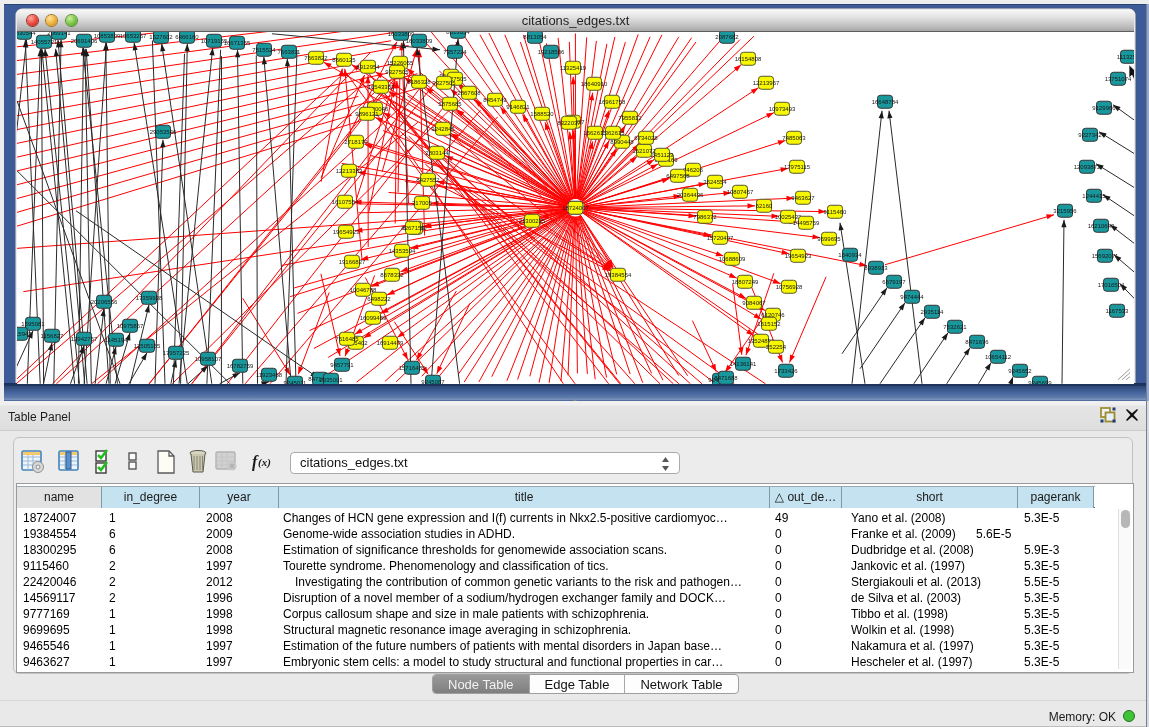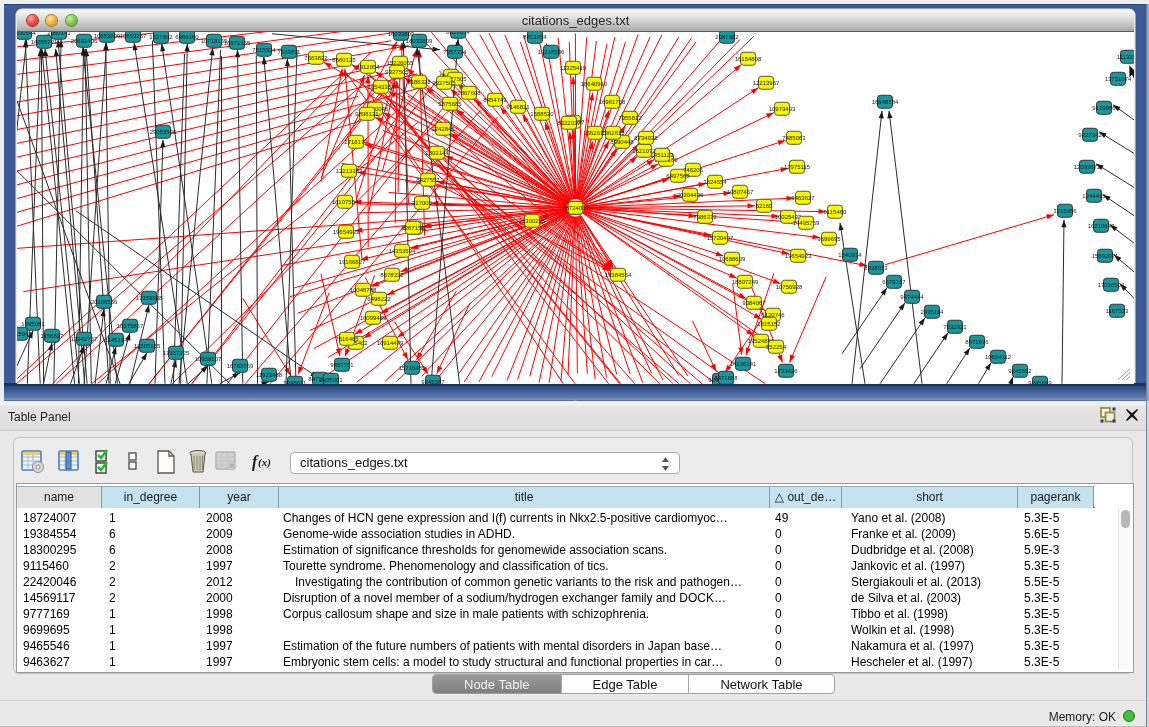--- a/index.html
+++ b/index.html
@@ -14,21 +14,21 @@
 #panelbox {position:absolute;left:13px;top:6px;width:1120px;height:237px;border:1px solid #c2c2c2;border-radius:6px;background:#ececec}
 #combo {position:absolute;left:276px;top:14px;width:390px;height:22px;background:#fff;border:1px solid #ababab;border-radius:4px;font-size:13px;line-height:20px;padding-left:9px;color:#111}
 #tablebox {position:absolute;left:2px;top:45px;width:1118px;height:190px;background:#fff;border:1px solid #9a9a9a}
 #thead {position:absolute;left:0;top:2px;width:1078px;height:22px;font-size:12px;color:#1a1a1a;border-top:1px solid #9aa9b0;border-bottom:1px solid #5a6a72}
 .trow {position:absolute;left:0;height:16px;width:1100px;font-size:12px;color:#000}
 .trow span {position:absolute;top:1px;white-space:nowrap}
 #tbody {position:absolute;left:0;top:26px;width:1100px;height:160px;overflow:hidden}
 #sbar {position:absolute;right:2px;top:25px;width:13px;height:160px;background:#fafafa;border-left:1px solid #e0e0e0}
 #sthumb {position:absolute;left:1.5px;top:1px;width:9px;height:18px;border-radius:5px;background:#b7b7b7}
 #tabs {position:absolute;left:432px;top:243px;height:20px;display:flex;border:1px solid #9f9f9f;border-radius:4px;overflow:hidden;background:#fdfdfd}
-#tabs div {font-size:13px;line-height:19px;padding:0 31px;color:#111}
+#tabs div {font-size:13px;line-height:19px;padding:0 15px;color:#111}
 #tabs .sel {background:linear-gradient(#9a9a9a,#7f7f7f);color:#f2f2f2}
 #tabs div + div {border-left:1px solid #a8a8a8}
 #status {position:absolute;left:0;top:700px;width:1149px;height:27px;border-top:1px solid #d6d6d6}
 #status .t {position:absolute;right:33px;top:9px;font-size:12px;color:#1a1a1a}
 #memdot {position:absolute;right:14px;top:8.5px;width:12px;height:12px;border-radius:50%;background:#3dc437;border:1.5px solid #2b6d24}
 #rline {position:absolute;left:1146px;top:4px;width:1px;height:723px;background:#6f7e99}
 #rcol {position:absolute;left:1147px;top:4px;width:2px;height:397px;background:#96a6c6}
 #rcol2 {position:absolute;left:1147px;top:401px;width:2px;height:326px;background:#dadada}
 </style></head><body>
 <div id="desk"></div>
@@ -894,21 +894,21 @@
             <span style="left:834px">Yano et al. (2008)</span>
             <span style="left:1007px">5.3E-5</span>
           </div>
 <div class="trow" style="top:16px">
             <span style="left:6px">19384554</span>
             <span style="left:92px">6</span>
             <span style="left:189px">2009</span>
             <span style="left:266px;width:486px;overflow:hidden;white-space:nowrap">Genome-wide association studies in ADHD.</span>
             <span style="left:758px">0</span>
             <span style="left:834px">Franke et al. (2009)</span>
-            <span style="left:1007px">5.6E-5</span>
+            <span style="left:959px">5.6E-5</span>
           </div>
 <div class="trow" style="top:32px">
             <span style="left:6px">18300295</span>
             <span style="left:92px">6</span>
             <span style="left:189px">2008</span>
             <span style="left:266px;width:486px;overflow:hidden;white-space:nowrap">Estimation of significance thresholds for genomewide association scans.</span>
             <span style="left:758px">0</span>
             <span style="left:834px">Dudbridge et al. (2008)</span>
             <span style="left:1007px">5.9E-3</span>
           </div>
@@ -926,39 +926,40 @@
             <span style="left:92px">2</span>
             <span style="left:189px">2012</span>
             <span style="left:278px;width:486px;overflow:hidden;white-space:nowrap">Investigating the contribution of common genetic variants to the risk and pathogen…</span>
             <span style="left:758px">0</span>
             <span style="left:834px">Stergiakouli et al. (2013)</span>
             <span style="left:1007px">5.5E-5</span>
           </div>
 <div class="trow" style="top:80px">
             <span style="left:6px">14569117</span>
             <span style="left:92px">2</span>
-            <span style="left:189px">2000</span>
+            <span style="left:189px">1996</span>
             <span style="left:266px;width:486px;overflow:hidden;white-space:nowrap">Disruption of a novel member of a sodium/hydrogen exchanger family and DOCK…</span>
             <span style="left:758px">0</span>
             <span style="left:834px">de Silva et al. (2003)</span>
             <span style="left:1007px">5.3E-5</span>
           </div>
 <div class="trow" style="top:96px">
             <span style="left:6px">9777169</span>
             <span style="left:92px">1</span>
             <span style="left:189px">1998</span>
             <span style="left:266px;width:486px;overflow:hidden;white-space:nowrap">Corpus callosum shape and size in male patients with schizophrenia.</span>
             <span style="left:758px">0</span>
             <span style="left:834px">Tibbo et al. (1998)</span>
             <span style="left:1007px">5.3E-5</span>
           </div>
 <div class="trow" style="top:112px">
             <span style="left:6px">9699695</span>
             <span style="left:92px">1</span>
             <span style="left:189px">1998</span>
+            <span style="left:266px;width:486px;overflow:hidden;white-space:nowrap">Structural magnetic resonance image averaging in schizophrenia.</span>
             <span style="left:758px">0</span>
             <span style="left:834px">Wolkin et al. (1998)</span>
             <span style="left:1007px">5.3E-5</span>
           </div>
 <div class="trow" style="top:128px">
             <span style="left:6px">9465546</span>
             <span style="left:92px">1</span>
             <span style="left:189px">1997</span>
             <span style="left:266px;width:486px;overflow:hidden;white-space:nowrap">Estimation of the future numbers of patients with mental disorders in Japan base…</span>
             <span style="left:758px">0</span>

